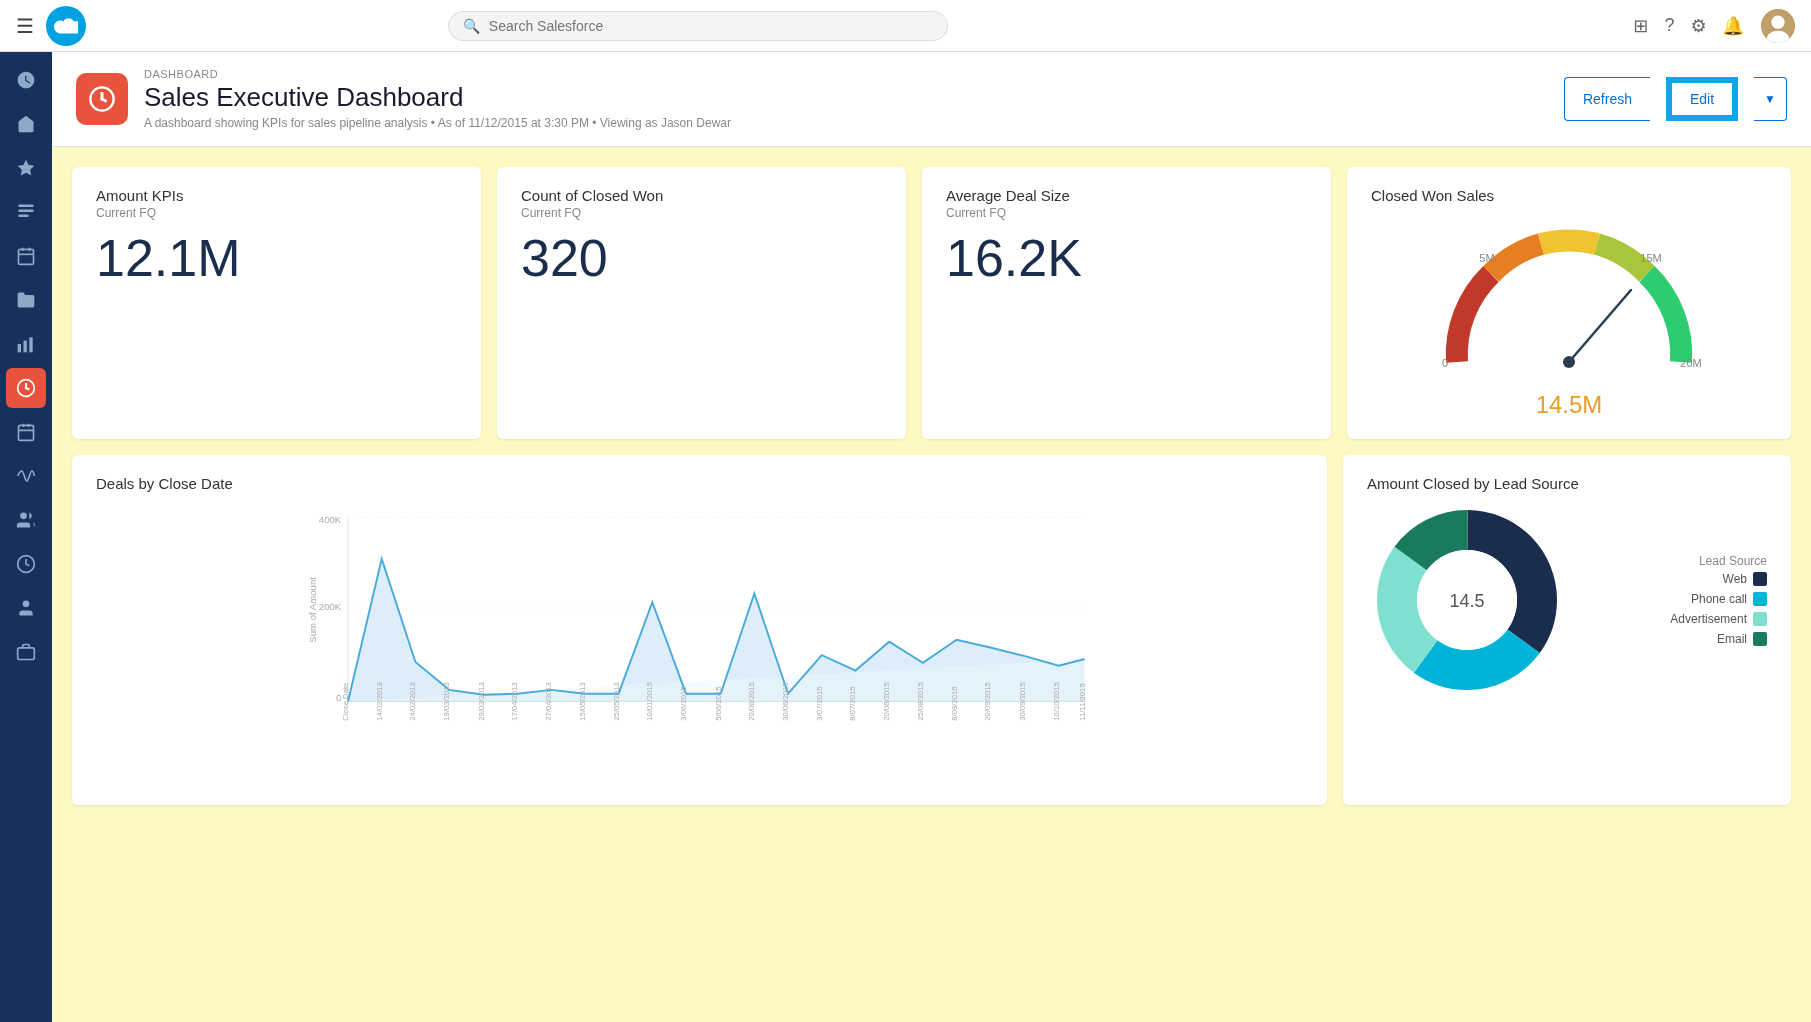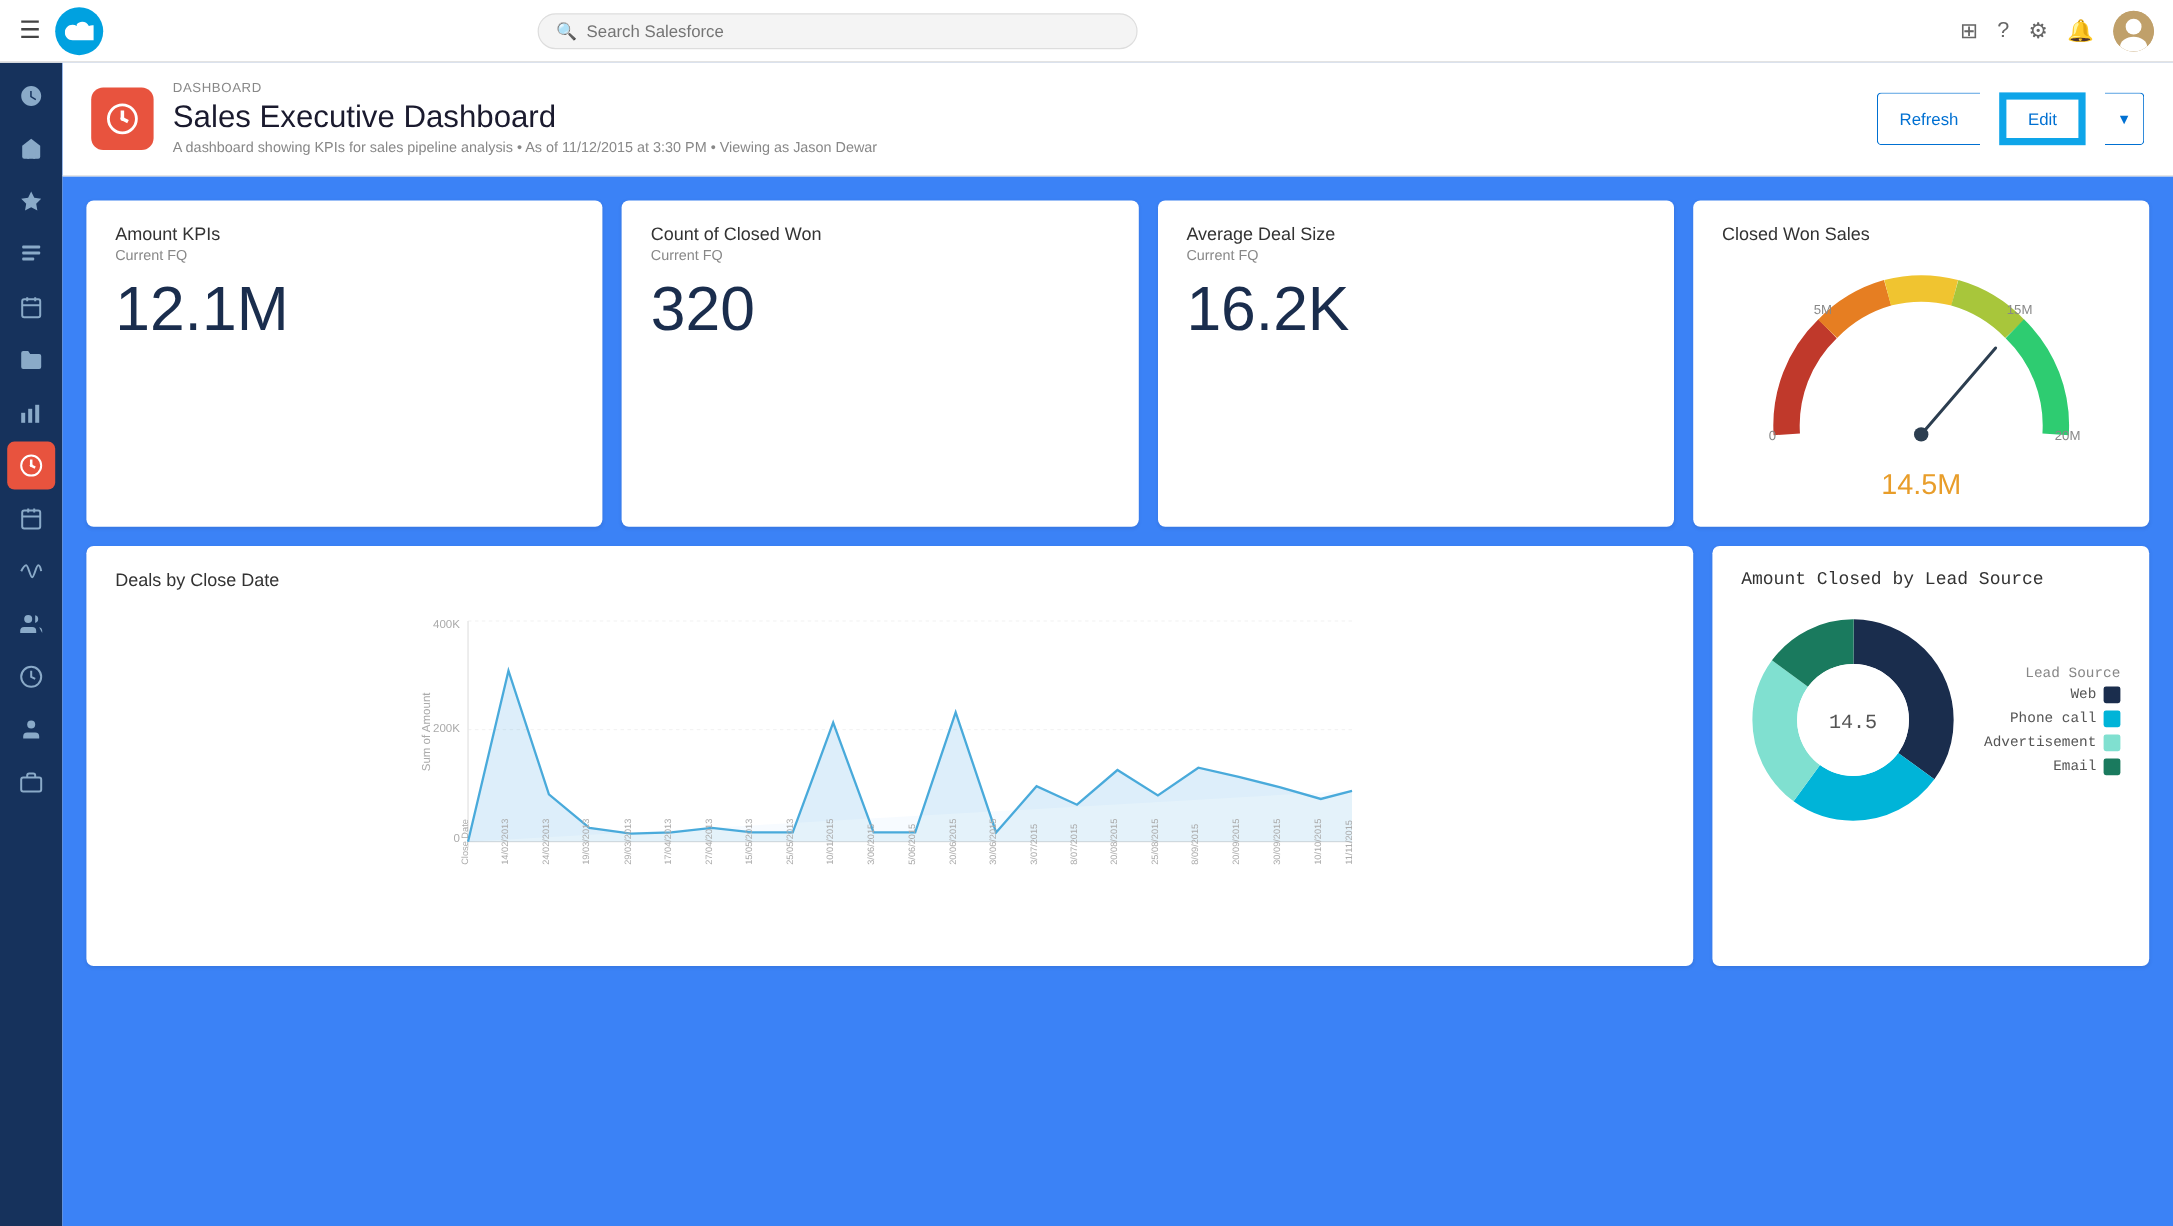--- a/index.html
+++ b/index.html
@@ -31,21 +31,21 @@
       width: 52px; background: #16325c; display: flex; flex-direction: column; align-items: center;
       padding: 8px 0; gap: 4px; flex-shrink: 0; overflow-y: auto;
     }
     .sidebar-item {
       width: 40px; height: 40px; display: flex; align-items: center; justify-content: center;
       border-radius: 6px; color: #8aaac8; font-size: 18px; cursor: pointer;
     }
     .sidebar-item.active { background: #e8533e; color: #fff; }
 
     
-    .main { flex: 1; overflow-y: auto; background: #3b82f6; }
+    .main { flex: 1; overflow-y: auto; background: #fef9c3; }
 
     
     .dash-header {
       background: #fff; padding: 16px 24px 16px 24px;
       display: flex; align-items: center; border-bottom: 1px solid #e0e0e0;
     }
     .dash-icon {
       width: 52px; height: 52px; background: #e8533e; border-radius: 10px;
       display: flex; align-items: center; justify-content: center; margin-right: 16px; flex-shrink: 0;
     }
@@ -75,38 +75,37 @@
     .kpi-card {
       background: #fff; border-radius: 6px; padding: 20px 24px; flex: 1;
       box-shadow: 0 1px 3px rgba(0,0,0,0.08);
     }
     .kpi-title { font-size: 15px; color: #333; margin-bottom: 2px; }
     .kpi-subtitle { font-size: 12px; color: #888; margin-bottom: 12px; }
     .kpi-value { font-size: 52px; font-weight: 300; color: #1a2d4d; line-height: 1; }
 
     
     .gauge-card {
-      background: #fff; border-radius: 6px; padding: 20px 24px; width: 380px; flex-shrink: 0;
+      background: #fff; border-radius: 6px; padding: 20px 24px; width: 444px; flex-shrink: 0;
       box-shadow: 0 1px 3px rgba(0,0,0,0.08); display: flex; flex-direction: column; align-items: center;
     }
     .gauge-title { font-size: 15px; color: #333; align-self: flex-start; margin-bottom: 8px; }
     .gauge-value { font-size: 24px; color: #e89d2a; font-weight: 500; margin-top: 4px; }
 
     
     .bottom-row { display: flex; gap: 16px; }
     .chart-card {
       background: #fff; border-radius: 6px; padding: 20px 24px; flex: 1;
       box-shadow: 0 1px 3px rgba(0,0,0,0.08); min-height: 350px;
     }
     .chart-title { font-size: 15px; color: #333; margin-bottom: 12px; }
 
     .donut-card {
-      background: #fff; border-radius: 6px; padding: 20px 24px; width: 364px; flex-shrink: 0;
+      background: #fff; border-radius: 6px; padding: 20px 24px; width: 448px; flex-shrink: 0;
       box-shadow: 0 1px 3px rgba(0,0,0,0.08);
-      font-family: Liberation Mono, monospace;
     }
     .donut-title { font-size: 15px; color: #333; margin-bottom: 8px; }
 
     
     .line-chart-area { width: 100%; height: 260px; }
 
     
     .legend { display: flex; flex-direction: column; gap: 6px; font-size: 12px; color: #555; }
     .legend-item { display: flex; align-items: center; gap: 6px; justify-content: flex-end; }
     .legend-color { width: 14px; height: 14px; border-radius: 2px; }

